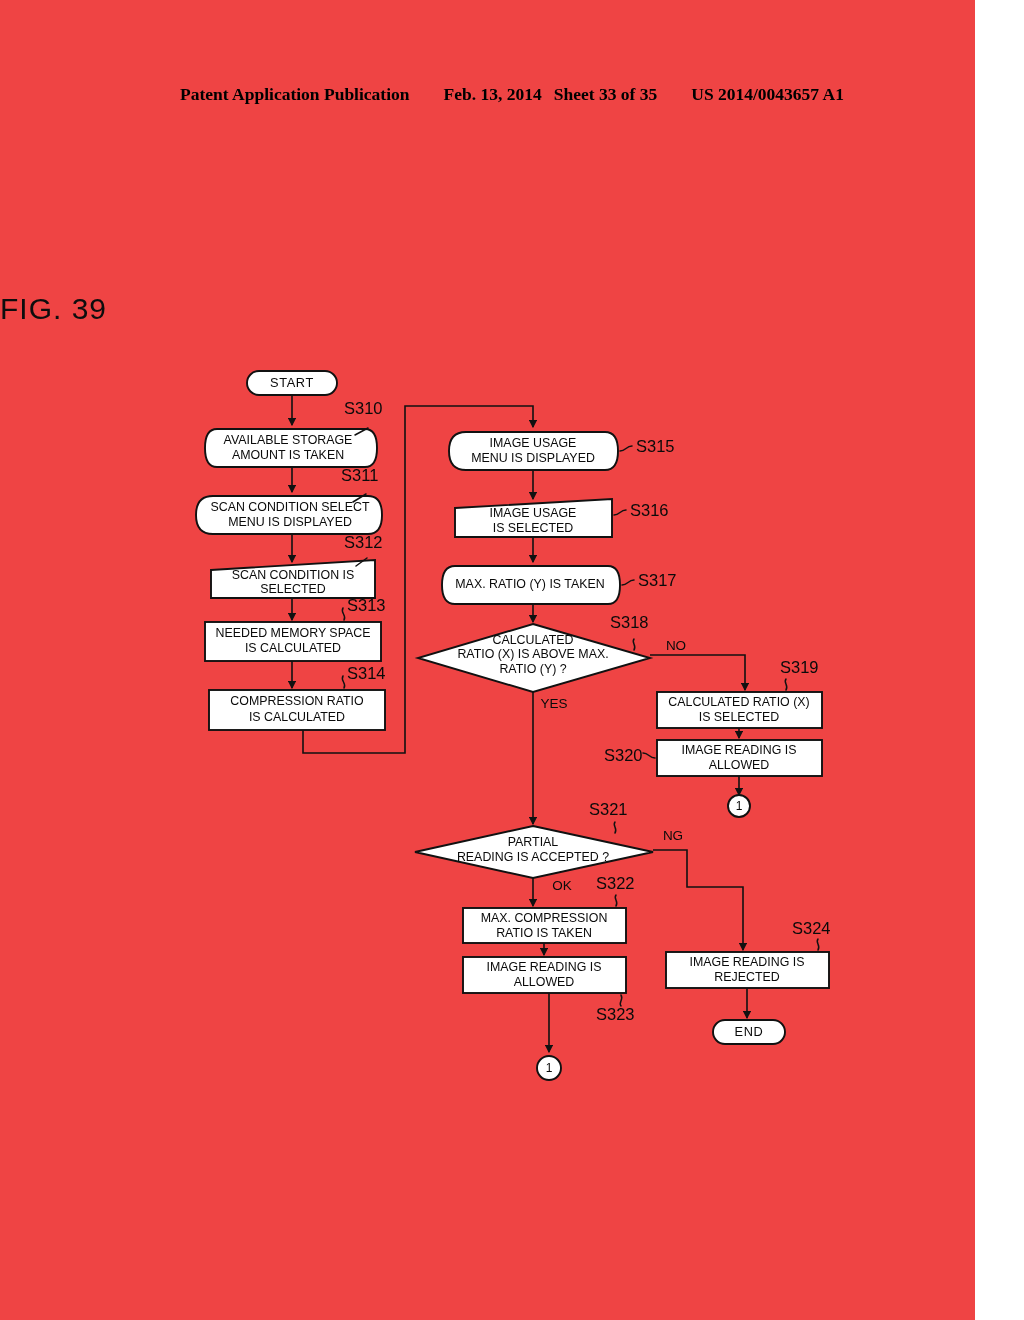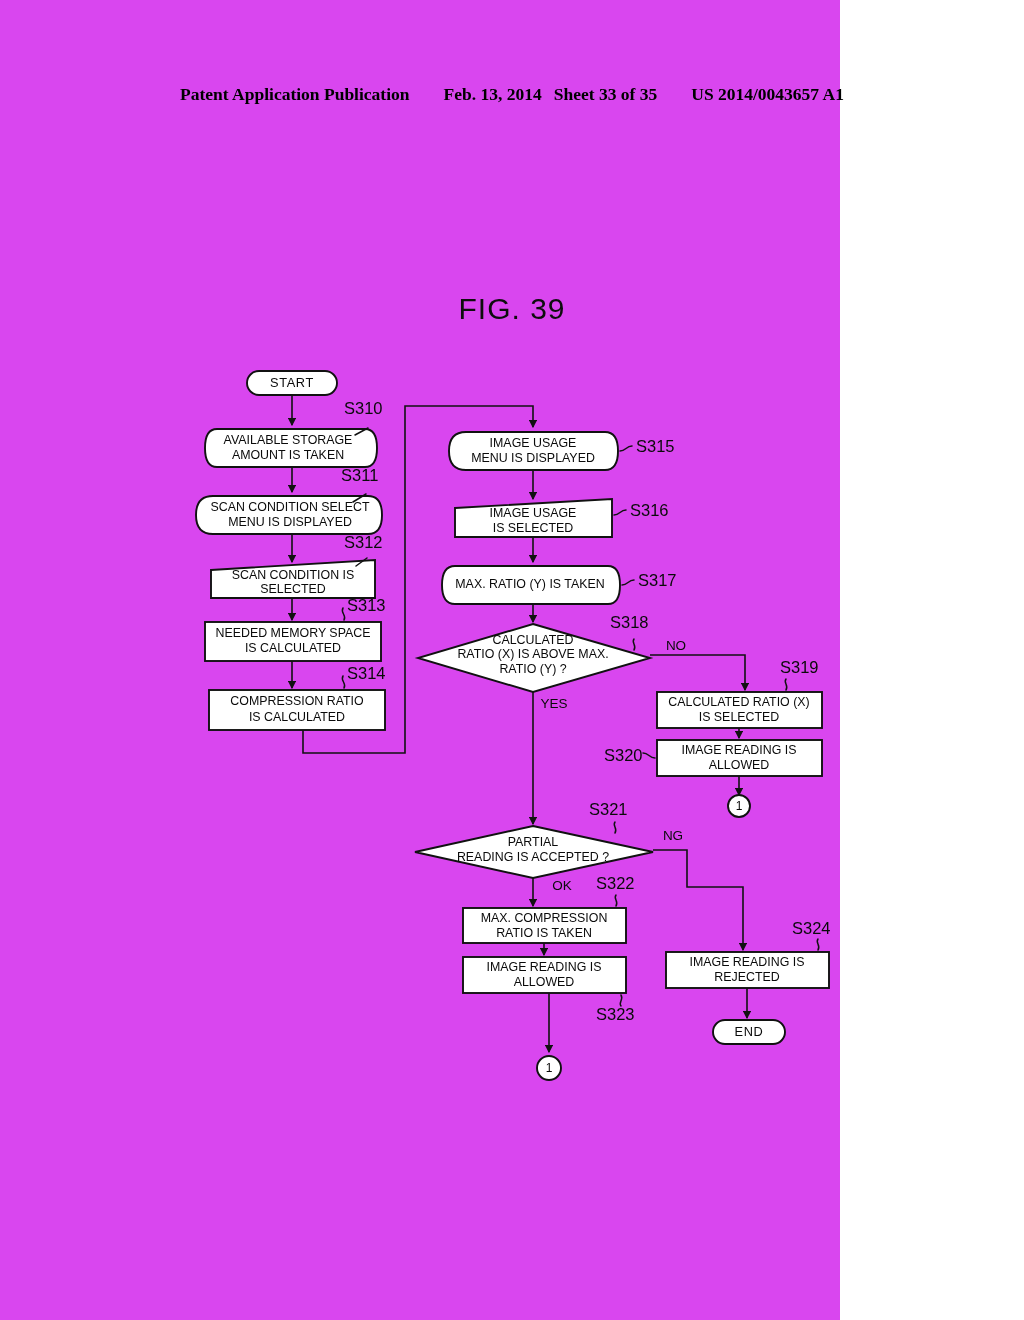--- a/index.html
+++ b/index.html
@@ -10,23 +10,23 @@
   body {
     width: 1024px;
     height: 1320px;
     position: relative;
     font-family: "Liberation Serif", serif;
     overflow: hidden;
   }
   #page {
     position: absolute;
     left: 0; top: 0;
-    width: 840px;
+    width: 975px;
     height: 1320px;
-    background: #d946ef;
+    background: #ef4444;
   }
   
   .pat-header {
     position: absolute;
     left: 0;
     top: 84px;
     width: 1024px;
     text-align: center;
     font-family: "Liberation Serif", serif;
     font-weight: bold;
@@ -40,21 +40,21 @@
   .hdr-date { margin-right: 12px; }
   .hdr-sheet{ margin-right: 34px; }
   .hdr-num  { }
 
   
   .fig-caption {
     position: absolute;
     left: 0;
     top: 292px;
     width: 1024px;
-    text-align: center;
+    text-align: left;
     font-family: "Liberation Sans", sans-serif;
     font-size: 30px;
     letter-spacing: 1px;
     color: #0d0d0d;
   }
 
   
   #flow {
     position: absolute;
     left: 0;

